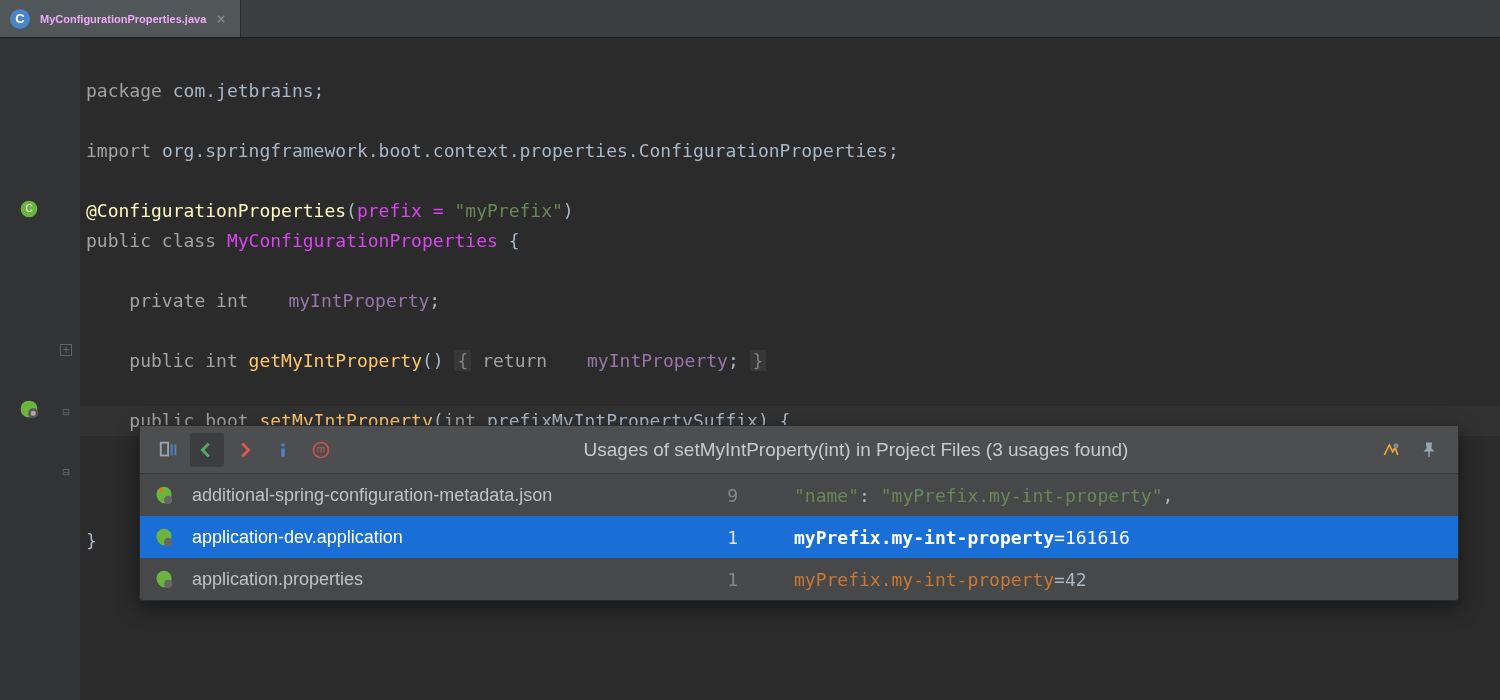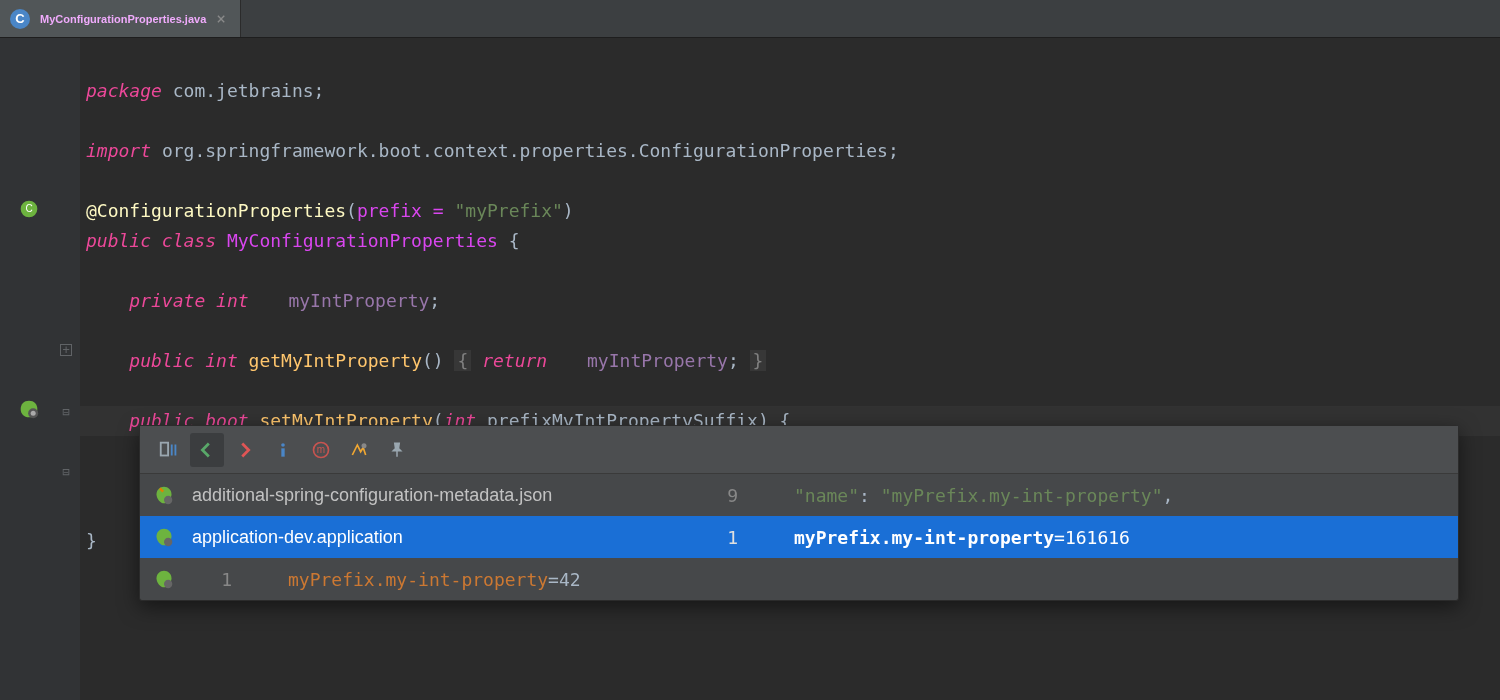--- a/index.html
+++ b/index.html
@@ -66,21 +66,21 @@
     line-height: 1;
     cursor: pointer;
   }
   .code {
     flex: 1;
     padding: 8px 0 0 6px;
     line-height: 30px;
     white-space: pre;
     position: relative;
   }
-  .kw { color: #ec4899; font-style: italic; }
+  .kw { color: #a3a3a3; }
   .pkg { color: #a9b7c6; }
   .ann { color: #fef9c3; }
   .str { color: #6a8759; }
   .ident { color: #d946ef; }
   .method { color: #ffc66d; }
   .field { color: #9876aa; margin-left: 29px; }
   .param { color: #a9b7c6; }
   .brace-dim { color: #808080; background: #373737; padding: 0 3px; }
   .highlight-line {
     background: #323232;
@@ -222,20 +222,21 @@
           <circle cx="12" cy="6" r="2.2" fill="#4a86c7"></circle>
           <rect x="10" y="10" width="4" height="10" fill="#4a86c7"></rect>
         </svg>
     </span>
     <span class="tool-btn">
       <svg width="20" height="20" viewBox="0 0 24 24">
           <circle cx="12" cy="12" r="9" fill="none" stroke="#c75450" stroke-width="2"></circle>
           <text x="12" y="16" text-anchor="middle" fill="#c75450" font-size="12" font-family="sans-serif">m</text>
         </svg>
     </span>
+    <span class="popup-title">Usages of setMyIntProperty(int) in Project Files (3 usages found)</span>
     <span class="tool-btn">
       <svg width="20" height="20" viewBox="0 0 24 24">
           <path d="M4 18l6-12 4 8 3-5 3 9" fill="none" stroke="#f0a732" stroke-width="2"></path>
           <circle cx="18" cy="7" r="3" fill="#888"></circle>
         </svg>
     </span>
     <span class="tool-btn">
       <svg width="18" height="18" viewBox="0 0 24 24">
           <path d="M9 3h6l-1 7 3 3H7l3-3-1-7zM12 13v8" stroke="#9aa7b0" stroke-width="2" fill="#9aa7b0"></path>
         </svg>
@@ -265,17 +266,18 @@
       <span class="lineno-col">1</span>
       <span class="snippet-col"><span class="sel-bold">myPrefix.my-int-property</span><span>=</span><span>161616</span></span>
     </div>
     <div class="usage-row">
       <span class="row-icon leaf-icon">
         <svg viewBox="0 0 24 24">
             <path d="M12 2C7 2 3 6 3 11c0 6 5 11 9 11s9-5 9-11c0-5-4-9-9-9z" fill="#6db33f"></path>
             <circle cx="17" cy="18" r="5" fill="#666"></circle>
           </svg>
       </span>
+      <span class="filename-col">application.properties</span>
       <span class="lineno-col">1</span>
       <span class="snippet-col"><span class="prop-key-orange">myPrefix.my-int-property</span><span class="prop-val">=</span><span class="prop-val">42</span></span>
     </div>
   </div>
 </div>
 
 </body></html>

